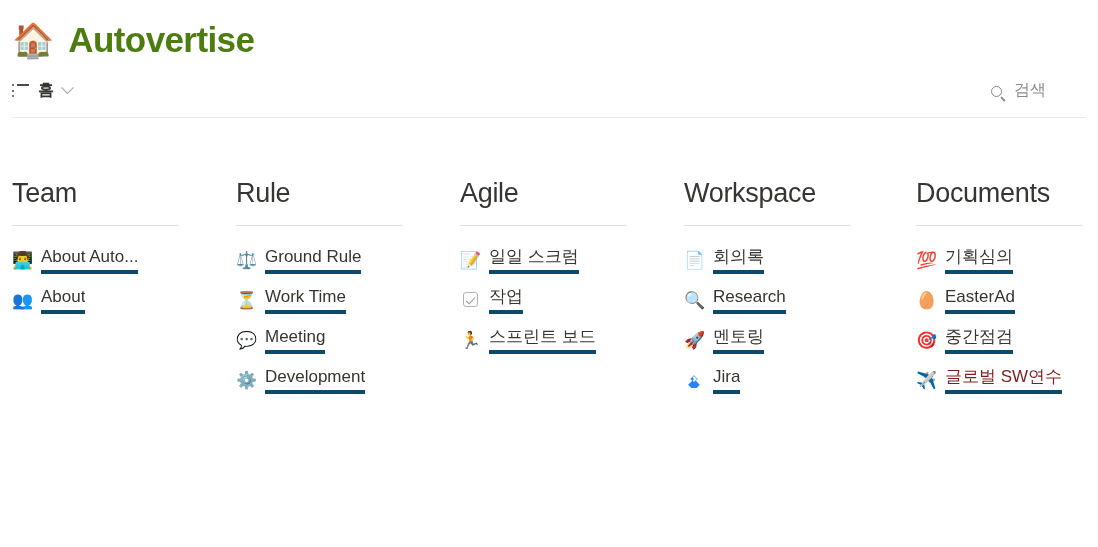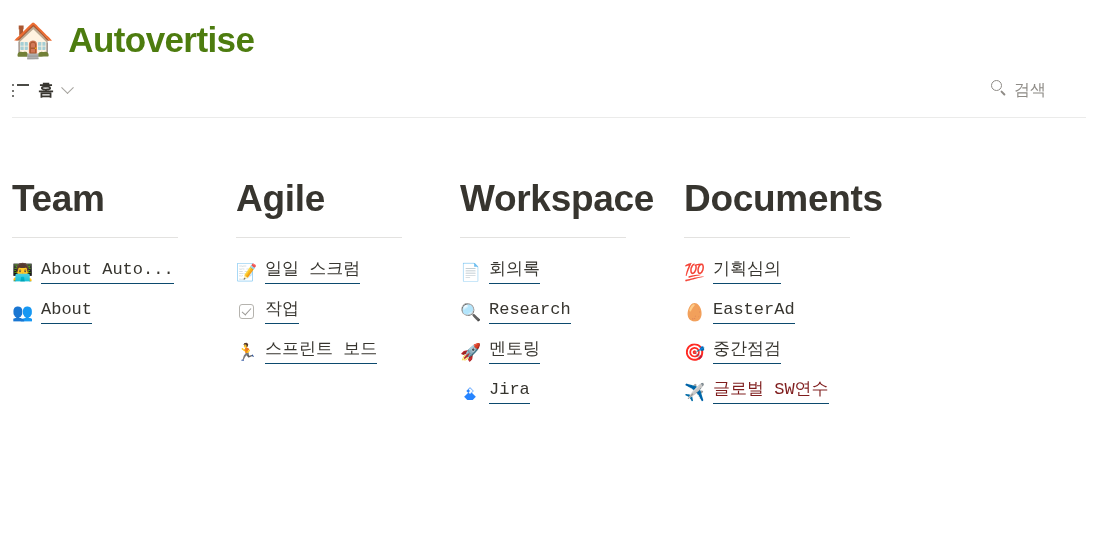--- a/index.html
+++ b/index.html
@@ -104,21 +104,21 @@
     width: 9px;
     height: 9px;
     border-right: 1.4px solid #a5a39e;
     border-bottom: 1.4px solid #a5a39e;
     transform: rotate(45deg) translate(-2px, -2px);
     display: inline-block;
   }
 
   .nav-right {
     display: flex;
-    align-items: flex-start;
+    align-items: flex-end;
     gap: 8px;
     cursor: pointer;
     padding-right: 40px;
   }
 
   .search-icon {
     width: 15px;
     height: 15px;
     position: relative;
     display: inline-block;
@@ -152,25 +152,25 @@
   .columns {
     display: flex;
     margin-top: 60px;
   }
 
   .column {
     width: 166px;
     margin-right: 58px;
     flex: 0 0 auto;
   }
-  .column:last-child { margin-right: 0; }
+  .column:last-child { margin-right: 0; margin-left: 8px; }
 
   .col-heading {
-    font-size: 37px;
-    font-weight: bold;
+    font-size: 27px;
+    font-weight: normal;
     color: #37352f;
     letter-spacing: -0.3px;
     line-height: 1.15;
     white-space: nowrap;
   }
 
   .col-divider {
     height: 1px;
     background: #e3e2e0;
     margin-top: 16px;
@@ -197,28 +197,27 @@
     line-height: 20px;
     text-align: center;
     font-family: "DejaVu Sans", sans-serif;
     display: inline-block;
     position: relative;
   }
 
   .item-label {
     font-size: 17px;
     color: #37352f;
-    border-bottom: 1px solid #0c4a6e;
+    border-bottom: 4px solid #0c4a6e;
     line-height: 1.35;
     padding-bottom: 1px;
     white-space: nowrap;
     overflow: hidden;
     text-overflow: ellipsis;
     max-width: 150px;
-    font-family: Liberation Mono, monospace;
   }
 
   .item.muted .item-label {
     color: #7f1d1d;
   }
 
   
   .ic-jira { display: inline-block; width: 18px; height: 18px; }
   .ic-check-box {
     width: 15px; height: 15px;
@@ -282,20 +281,42 @@
           <span class="item-icon">👨‍💻</span>
           <span class="item-label">About Auto...</span>
         </li>
         <li class="item">
           <span class="item-icon">👥</span>
           <span class="item-label">About</span>
         </li>
       </ul>
     </div>
 
+    <div class="column">
+      <div class="col-heading">Rule</div>
+      <div class="col-divider"></div>
+      <ul class="col-items">
+        <li class="item">
+          <span class="item-icon">⚖️</span>
+          <span class="item-label">Ground Rule</span>
+        </li>
+        <li class="item">
+          <span class="item-icon">⏳</span>
+          <span class="item-label">Work Time</span>
+        </li>
+        <li class="item">
+          <span class="item-icon">💬</span>
+          <span class="item-label">Meeting</span>
+        </li>
+        <li class="item">
+          <span class="item-icon">⚙️</span>
+          <span class="item-label">Development</span>
+        </li>
+      </ul>
+    </div>
 
     <div class="column">
       <div class="col-heading">Agile</div>
       <div class="col-divider"></div>
       <ul class="col-items">
         <li class="item">
           <span class="item-icon">📝</span>
           <span class="item-label">일일 스크럼</span>
         </li>
         <li class="item">

